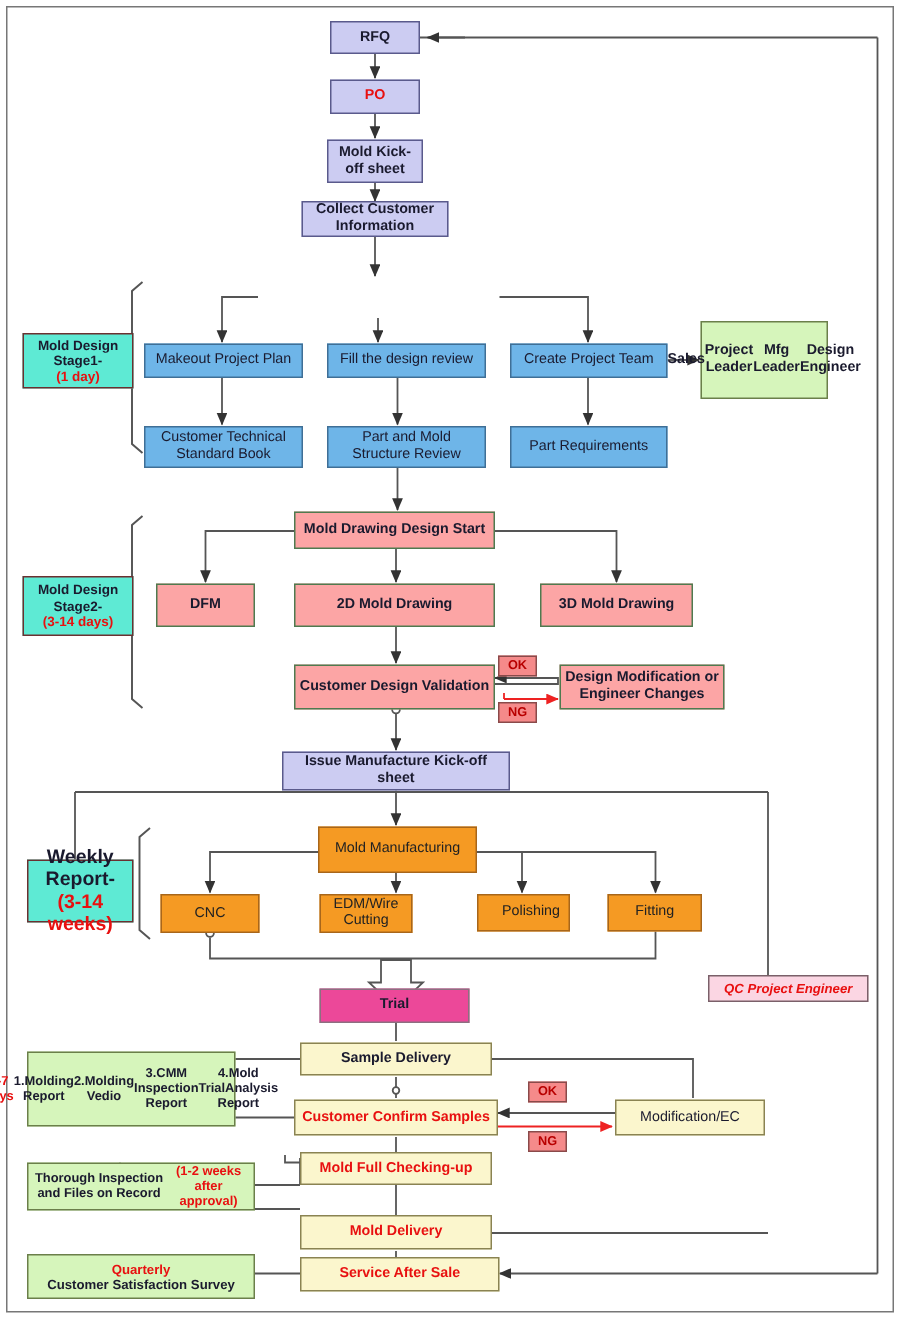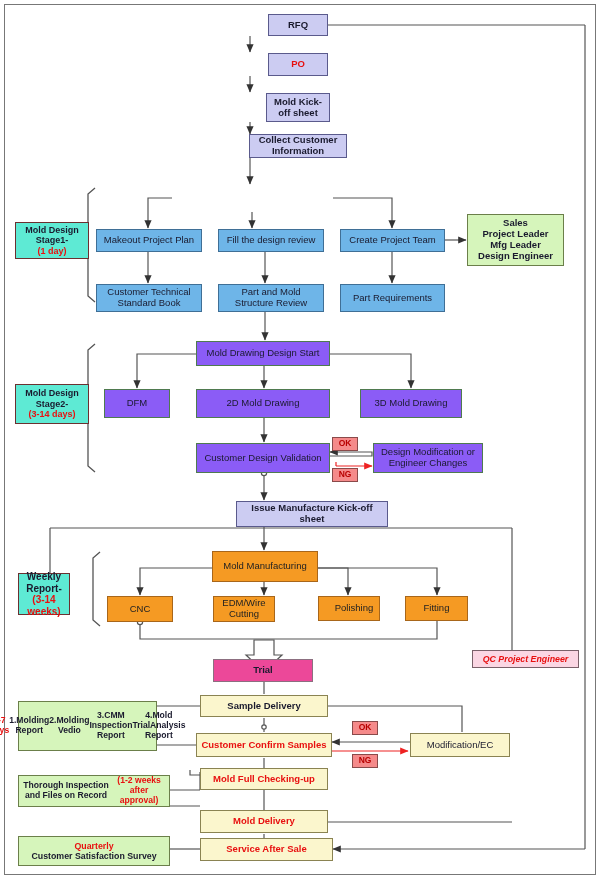--- a/index.html
+++ b/index.html
@@ -2,23 +2,23 @@
 <html><head>
 <meta charset="utf-8">
 <style>
   html,body{margin:0;padding:0;background:#ffffff;}
   body{width:600px;height:879px;font-family:"Liberation Sans",sans-serif;overflow:hidden;}
   #stage{position:relative;width:600px;height:879px;background:#fff;}
   svg{position:absolute;left:0;top:0;width:600px;height:879px;}
   .node{position:absolute;box-sizing:border-box;border:1.4px solid #555;display:flex;
         align-items:center;justify-content:center;text-align:center;line-height:1.15;
         font-size:9.5px;color:#1a1a2e;padding:1px 2px;}
-  .n-purple{background:#ccccf2;border-color:#5a5a8c;margin-left:48px;}
+  .n-purple{background:#ccccf2;border-color:#5a5a8c;}
   .n-blue{background:#6eb5e8;border-color:#3f6f96;}
-  .n-green{background:#8b5cf6;border-color:#4f7a4f;}
+  .n-green{background:#fca5a5;border-color:#4f7a4f;font-weight:bold;}
   .n-green2{background:#d6f5bb;border-color:#6b7f4a;}
   .n-orange{background:#f59a23;border-color:#a8661a;color:#222;}
   .n-pink{background:#ec4899;border-color:#8c6f80;}
   .n-yellow{background:#fbf6cd;border-color:#8a8352;}
   .n-salmon{background:#5eead4;border-color:#6b3030;}
   .n-pinkred{background:#fbd6e3;border-color:#7a6069;font-style:italic;}
   .n-badge{background:#f58a8a;border-color:#8a4a4a;color:#b80000;font-weight:bold;font-size:8.5px;}
   .bold{font-weight:bold;}
   .red{color:#e81010;}
   .frame{position:absolute;left:4px;top:4px;width:592px;height:871px;border:1px solid #777;box-sizing:border-box;}
@@ -144,21 +144,21 @@
 
 
   <div class="node n-blue" style="left:96px;top:229px;width:106px;height:23px;">Makeout Project Plan</div>
   <div class="node n-blue" style="left:340px;top:229px;width:105px;height:23px;">Create Project Team</div>
   <div class="node n-blue" style="left:218px;top:229px;width:106px;height:23px;">Fill the design review</div>
 
   <div class="node n-blue" style="left:96px;top:284px;width:106px;height:28px;">Customer Technical Standard Book</div>
   <div class="node n-blue" style="left:218px;top:284px;width:106px;height:28px;">Part and Mold Structure Review</div>
   <div class="node n-blue" style="left:340px;top:284px;width:105px;height:28px;">Part Requirements</div>
 
-  <div class="node n-green2 bold" style="left:467px;top:214px;width:97px;height:52px;flex-direction:column;justify-content:center;">
+  <div class="node n-green2 bold" style="left:467px;top:214px;width:85px;height:52px;flex-direction:row;justify-content:center;">
     <span>Sales</span>
     <span>Project Leader</span>
     <span>Mfg Leader</span>
     <span>Design Engineer</span>
   </div>
 
   <div class="node n-green" style="left:196px;top:341px;width:134px;height:25px;">Mold Drawing Design Start</div>
 
   <div class="node n-green" style="left:104px;top:389px;width:66px;height:29px;">DFM</div>
   <div class="node n-green" style="left:196px;top:389px;width:134px;height:29px;">2D Mold Drawing</div>
@@ -201,21 +201,21 @@
   <div class="node n-salmon bold" style="left:15px;top:222px;width:74px;height:37px;flex-direction:column;font-size:9px;">
     <span>Mold Design Stage1-</span>
     <span class="red">(1 day)</span>
   </div>
 
   <div class="node n-salmon bold" style="left:15px;top:384px;width:74px;height:40px;flex-direction:column;font-size:9px;">
     <span>Mold Design Stage2-</span>
     <span class="red">(3-14 days)</span>
   </div>
 
-  <div class="node n-salmon bold" style="left:18px;top:573px;width:52px;height:42px;flex-direction:column;font-size:10px;">
+  <div class="node n-salmon bold" style="left:18px;top:573px;width:71px;height:42px;flex-direction:column;font-size:13px;">
     <span>Weekly Report-</span>
     <span class="red">(3-14 weeks)</span>
   </div>
 
   <div class="node n-green2 bold" style="left:18px;top:701px;width:139px;height:50px;flex-direction:row;justify-content:center;font-size:8.6px;">
     <span class="red">3-7 days</span>
     <span>1.Molding Report</span>
     <span>2.Molding Vedio</span>
     <span>3.CMM Inspection Report</span>
     <span>4.Mold TrialAnalysis Report</span>

